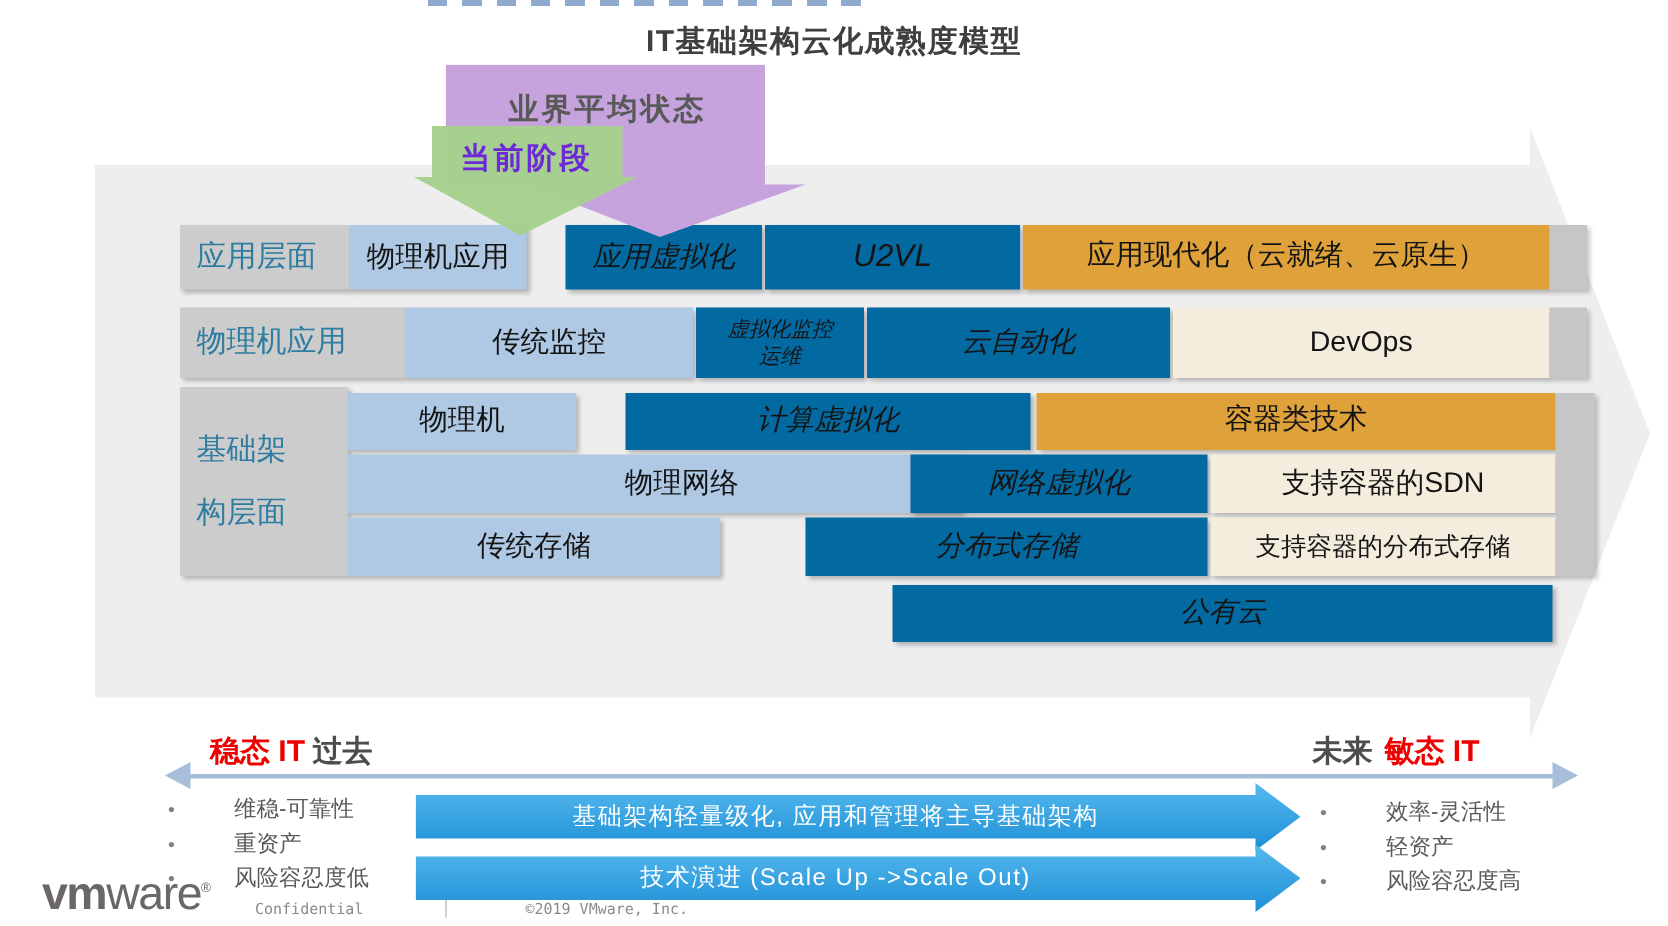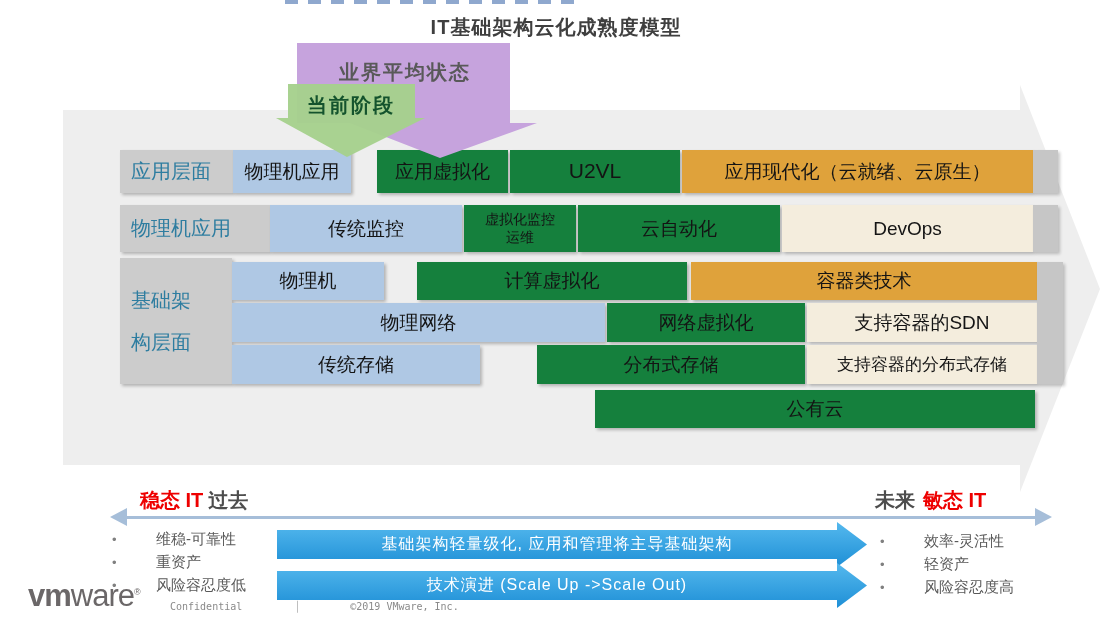--- a/index.html
+++ b/index.html
@@ -39,38 +39,38 @@
     font-size:20px;font-weight:700;color:#595959;letter-spacing:2px;
   }
   .callout-green{
     left:276px;top:84px;width:150px;height:74px;
     background:rgba(166,208,140,0.96);
     clip-path:polygon(12px 0,139px 0,139px 34px,149px 34px,71px 73px,0 34px,12px 34px);
     z-index:5;
   }
   .callout-green .txt{
     position:absolute;left:12px;top:8px;width:126px;text-align:center;
-    font-size:20px;font-weight:700;color:#14532d;letter-spacing:2px;
+    font-size:20px;font-weight:700;color:#6d28d9;letter-spacing:2px;
   }
   
   .cell,.strip,.tail{
     position:absolute;display:flex;align-items:center;justify-content:center;
     box-shadow:2px 2px 3px rgba(0,0,0,0.25);
     z-index:2;white-space:pre-line;text-align:center;color:#141414;
     font-size:19px;line-height:1.25;
   }
   .strip{
     background:#cccccc;color:#2e7da0;justify-content:flex-start;
     padding-left:11px;box-sizing:border-box;font-size:20px;
     text-align:left;
   }
   .tail{background:#c6c6c6;box-shadow:2px 2px 3px rgba(0,0,0,0.22);}
   .c-blue{background:#afc8e4;}
-  .c-green{background:#15803d;}
-  .c-orange{background:#dfa23b;}
+  .c-green{background:#0369a1;font-style:italic;}
+  .c-orange{background:#dfa23b;font-family:Liberation Mono, monospace;}
   .c-cream{background:#f4eddd;}
   .fs14{font-size:14px;}
   .fs17{font-size:17px;}
   .fs21{font-size:21px;}
   
   .axis-line{left:126px;top:516px;width:910px;height:3px;background:#a6bed9;}
   .axis-head{width:0;height:0;}
   .axis-head.left{left:110px;top:508px;border-top:9px solid transparent;border-bottom:9px solid transparent;border-right:17px solid #a6bed9;}
   .axis-head.right{left:1035px;top:508px;border-top:9px solid transparent;border-bottom:9px solid transparent;border-left:17px solid #a6bed9;}
   .axis-label{display:flex;gap:5px;font-size:20px;font-weight:700;}
@@ -127,21 +127,21 @@
 <div class="cell c-cream" style="left:782px;top:205px;width:251px;height:47px;">DevOps</div>
 <div class="tail" style="left:1033px;top:205px;width:25px;height:47px;"></div>
 
 <div class="strip" style="left:120px;top:258px;width:112px;height:126px;align-items:center;line-height:42px;">基础架
 构层面</div>
 
 <div class="cell c-blue" style="left:232px;top:262px;width:152px;height:38px;">物理机</div>
 <div class="cell c-green" style="left:417px;top:262px;width:270px;height:38px;">计算虚拟化</div>
 <div class="cell c-orange" style="left:691px;top:262px;width:346px;height:38px;">容器类技术</div>
 
-<div class="cell c-blue" style="left:232px;top:303px;width:373px;height:39px;">物理网络</div>
+<div class="cell c-blue" style="left:232px;top:303px;width:373px;height:39px;padding-left:36px;">物理网络</div>
 <div class="cell c-green" style="left:607px;top:303px;width:198px;height:39px;">网络虚拟化</div>
 <div class="cell c-cream" style="left:807px;top:303px;width:230px;height:39px;">支持容器的SDN</div>
 
 <div class="cell c-blue" style="left:232px;top:345px;width:248px;height:39px;">传统存储</div>
 <div class="cell c-green" style="left:537px;top:345px;width:268px;height:39px;">分布式存储</div>
 <div class="cell c-cream fs17" style="left:807px;top:345px;width:230px;height:39px;">支持容器的分布式存储</div>
 <div class="tail" style="left:1037px;top:262px;width:26px;height:122px;"></div>
 
 <div class="cell c-green" style="left:595px;top:390px;width:440px;height:38px;">公有云</div>
 

